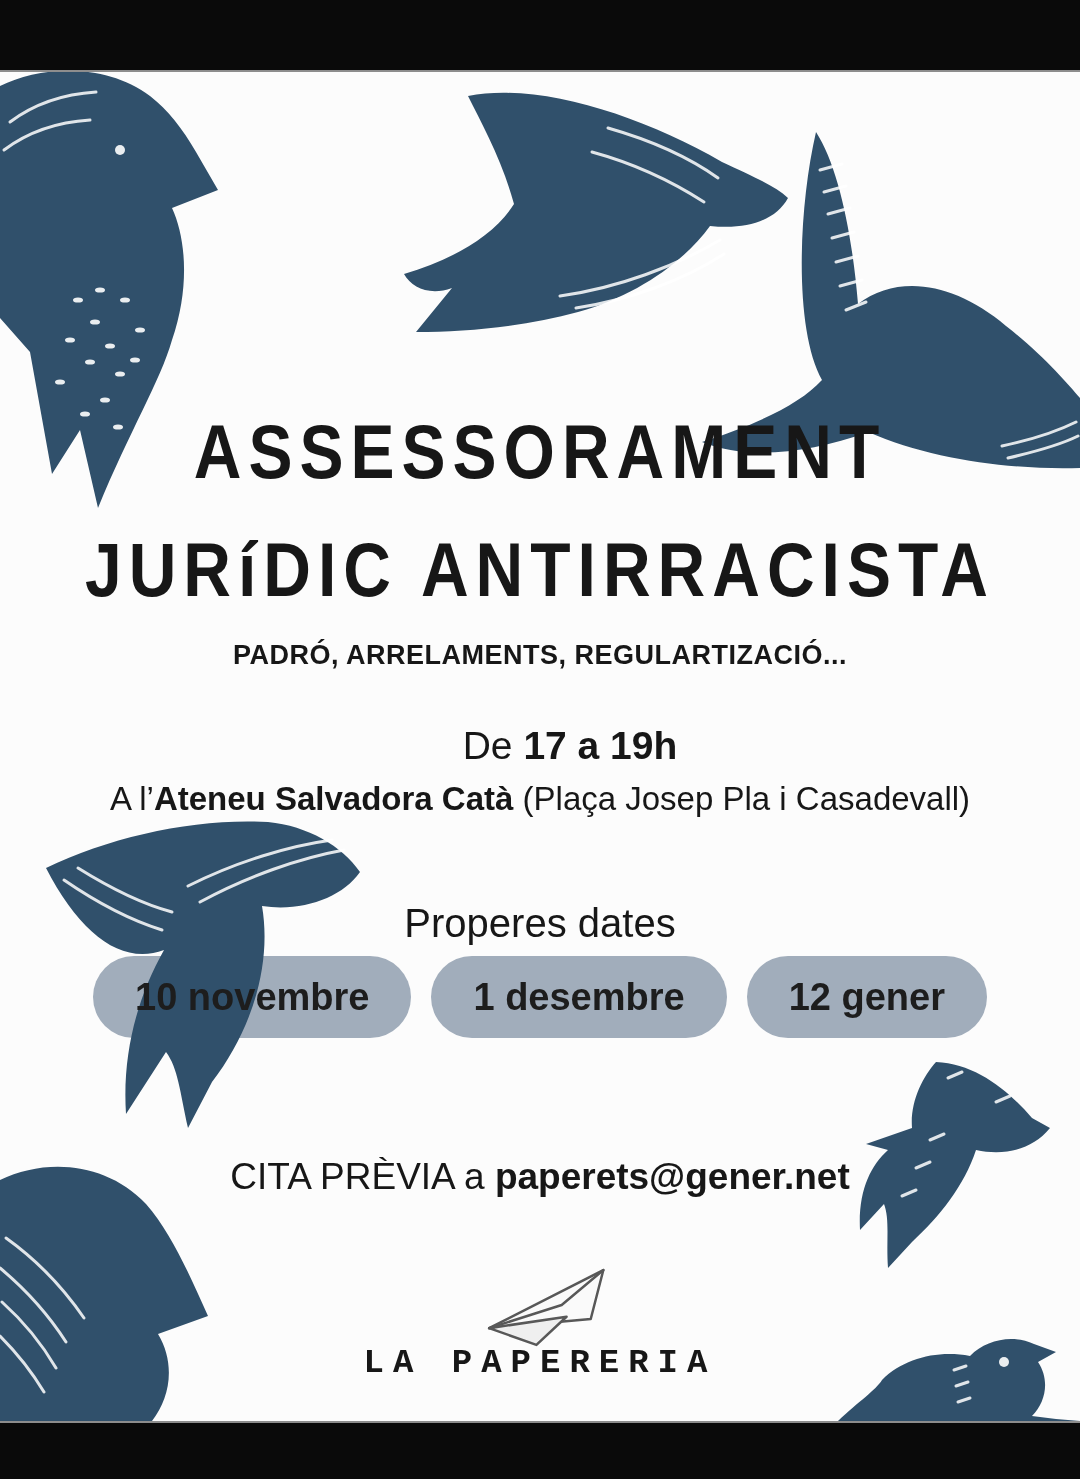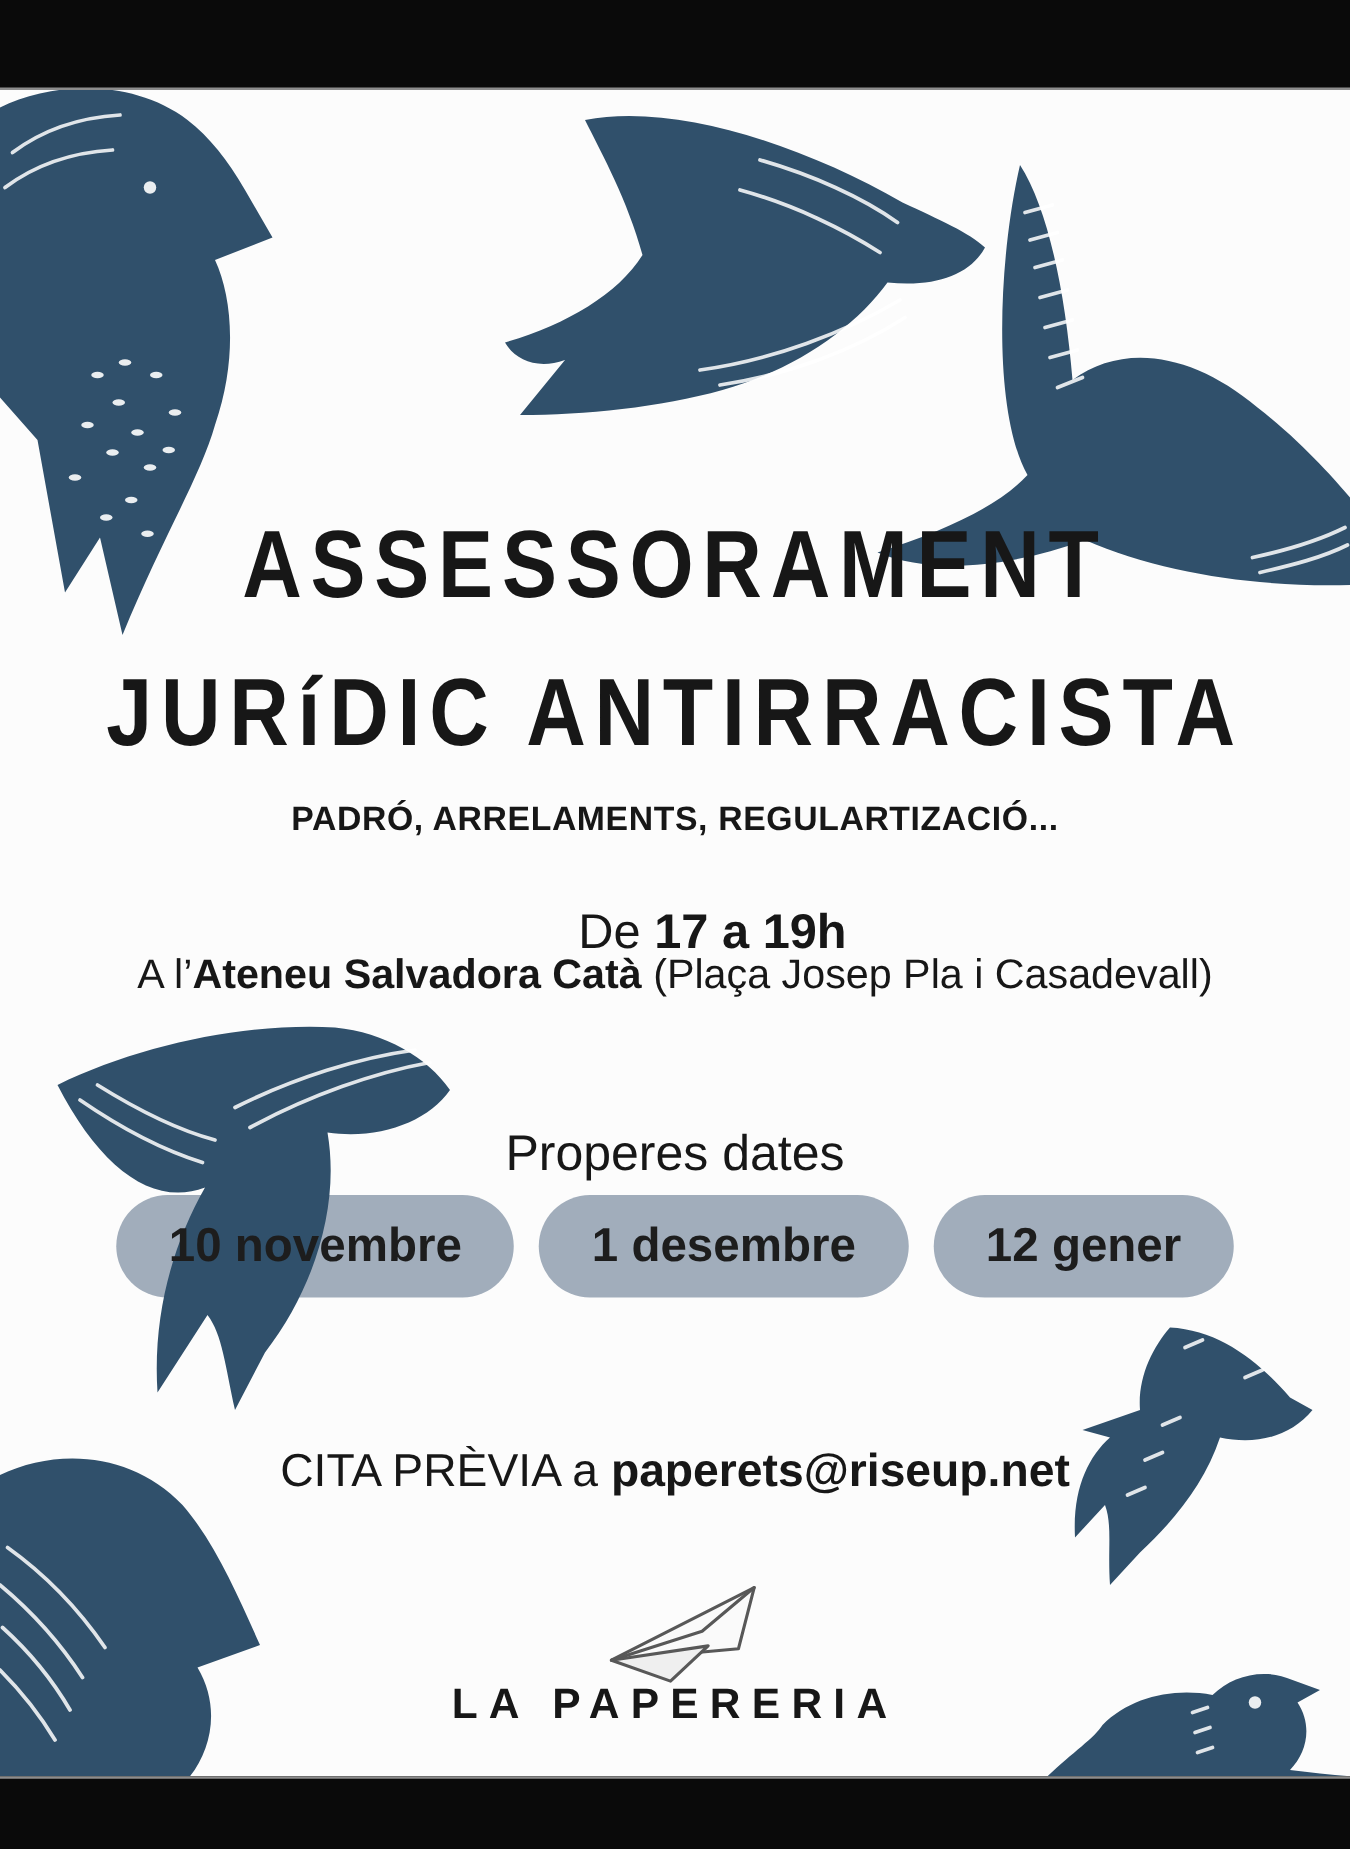--- a/index.html
+++ b/index.html
@@ -23,37 +23,37 @@
 
   .title {
     margin:0; font-weight:800; font-size:66px; letter-spacing:7px;
     line-height:1; transform:scaleY(1.16); transform-origin:50% 50%;
   }
   .t1 { top:418px; }
   .t2 { top:536px; }
   .subtitle { top:640px; font-size:27px; font-weight:600; letter-spacing:.5px; }
   .time     { top:724px; font-size:39px;padding-left:30px; }
   .time b, .loc b, .cita b { font-weight:700; }
-  .loc      { top:760px; font-size:33px; }
+  .loc      { top:780px; font-size:33px; }
   .dhead    { top:901px; font-size:40px; font-weight:400; }
   .pills {
     position:absolute; left:0; top:956px; width:1080px;
     display:flex; justify-content:center; gap:20px;
   }
   .pill {
     height:82px; border-radius:41px; padding:0 42px;
     background: var(--pill, #a1adbb);
     display:flex; align-items:center; justify-content:flex-end;
     font-size:38px; font-weight:700; color:#1d1d1d;
   }
   .free  { top:1094px; font-size:37px; }
   .cita  { top:1156px; font-size:37px; }
   .plane { position:absolute; left:478px; top:1266px; transform:rotate(-4deg); }
   .plane path, .plane polyline { stroke: var(--plane_stroke, #585858); stroke-width:2.5; stroke-linejoin:round; stroke-linecap:round; }
-  .brand { top:1344px; font-size:34px; font-weight:700; letter-spacing:9px; }
+  .brand { top:1344px; font-size:34px; font-weight:700; letter-spacing:9px;font-family:Liberation Mono, monospace; }
 
   .bar { position:absolute; left:0; width:1080px; background:var(--letterbox,#0a0a0a); z-index:5; }
   .bar-top    { top:0; height:70px; border-bottom:2px solid #8d8d8d; }
   .bar-bottom { top:1421px; height:58px; border-top:2px solid #8d8d8d; }
 </style>
 </head>
 <body>
 
 <div class="poster">
 
@@ -168,21 +168,21 @@
 
   <div class="txt subtitle">PADRÓ, ARRELAMENTS, REGULARTIZACIÓ...</div>
 
   <div class="txt time"><span>De </span><b>17 a 19h</b></div>
 
   <div class="txt loc"><span>A l’</span><b>Ateneu Salvadora Catà</b><span> (Plaça Josep Pla i Casadevall)</span></div>
 
   <div class="txt dhead">Properes dates</div>
 
 
-  <div class="txt cita"><span>CITA PRÈVIA a </span><b>paperets@riseup.net</b></div>
+  <div class="txt cita"><span>CITA PRÈVIA a </span><b>paperets@gener.net</b></div>
 
   <svg class="plane" width="140" height="88" viewBox="0 0 140 88" aria-hidden="true">
     <path d="M10,58 L128,8 L112,56 Z" fill="#fafafa"></path>
     <polyline points="10,58 84,40 128,8" fill="none"></polyline>
     <path d="M10,58 L56,78 L88,52 Z" fill="#efefef"></path>
   </svg>
 
   <div class="txt brand">LA PAPERERIA</div>
 
   <div class="bar bar-top"></div>

